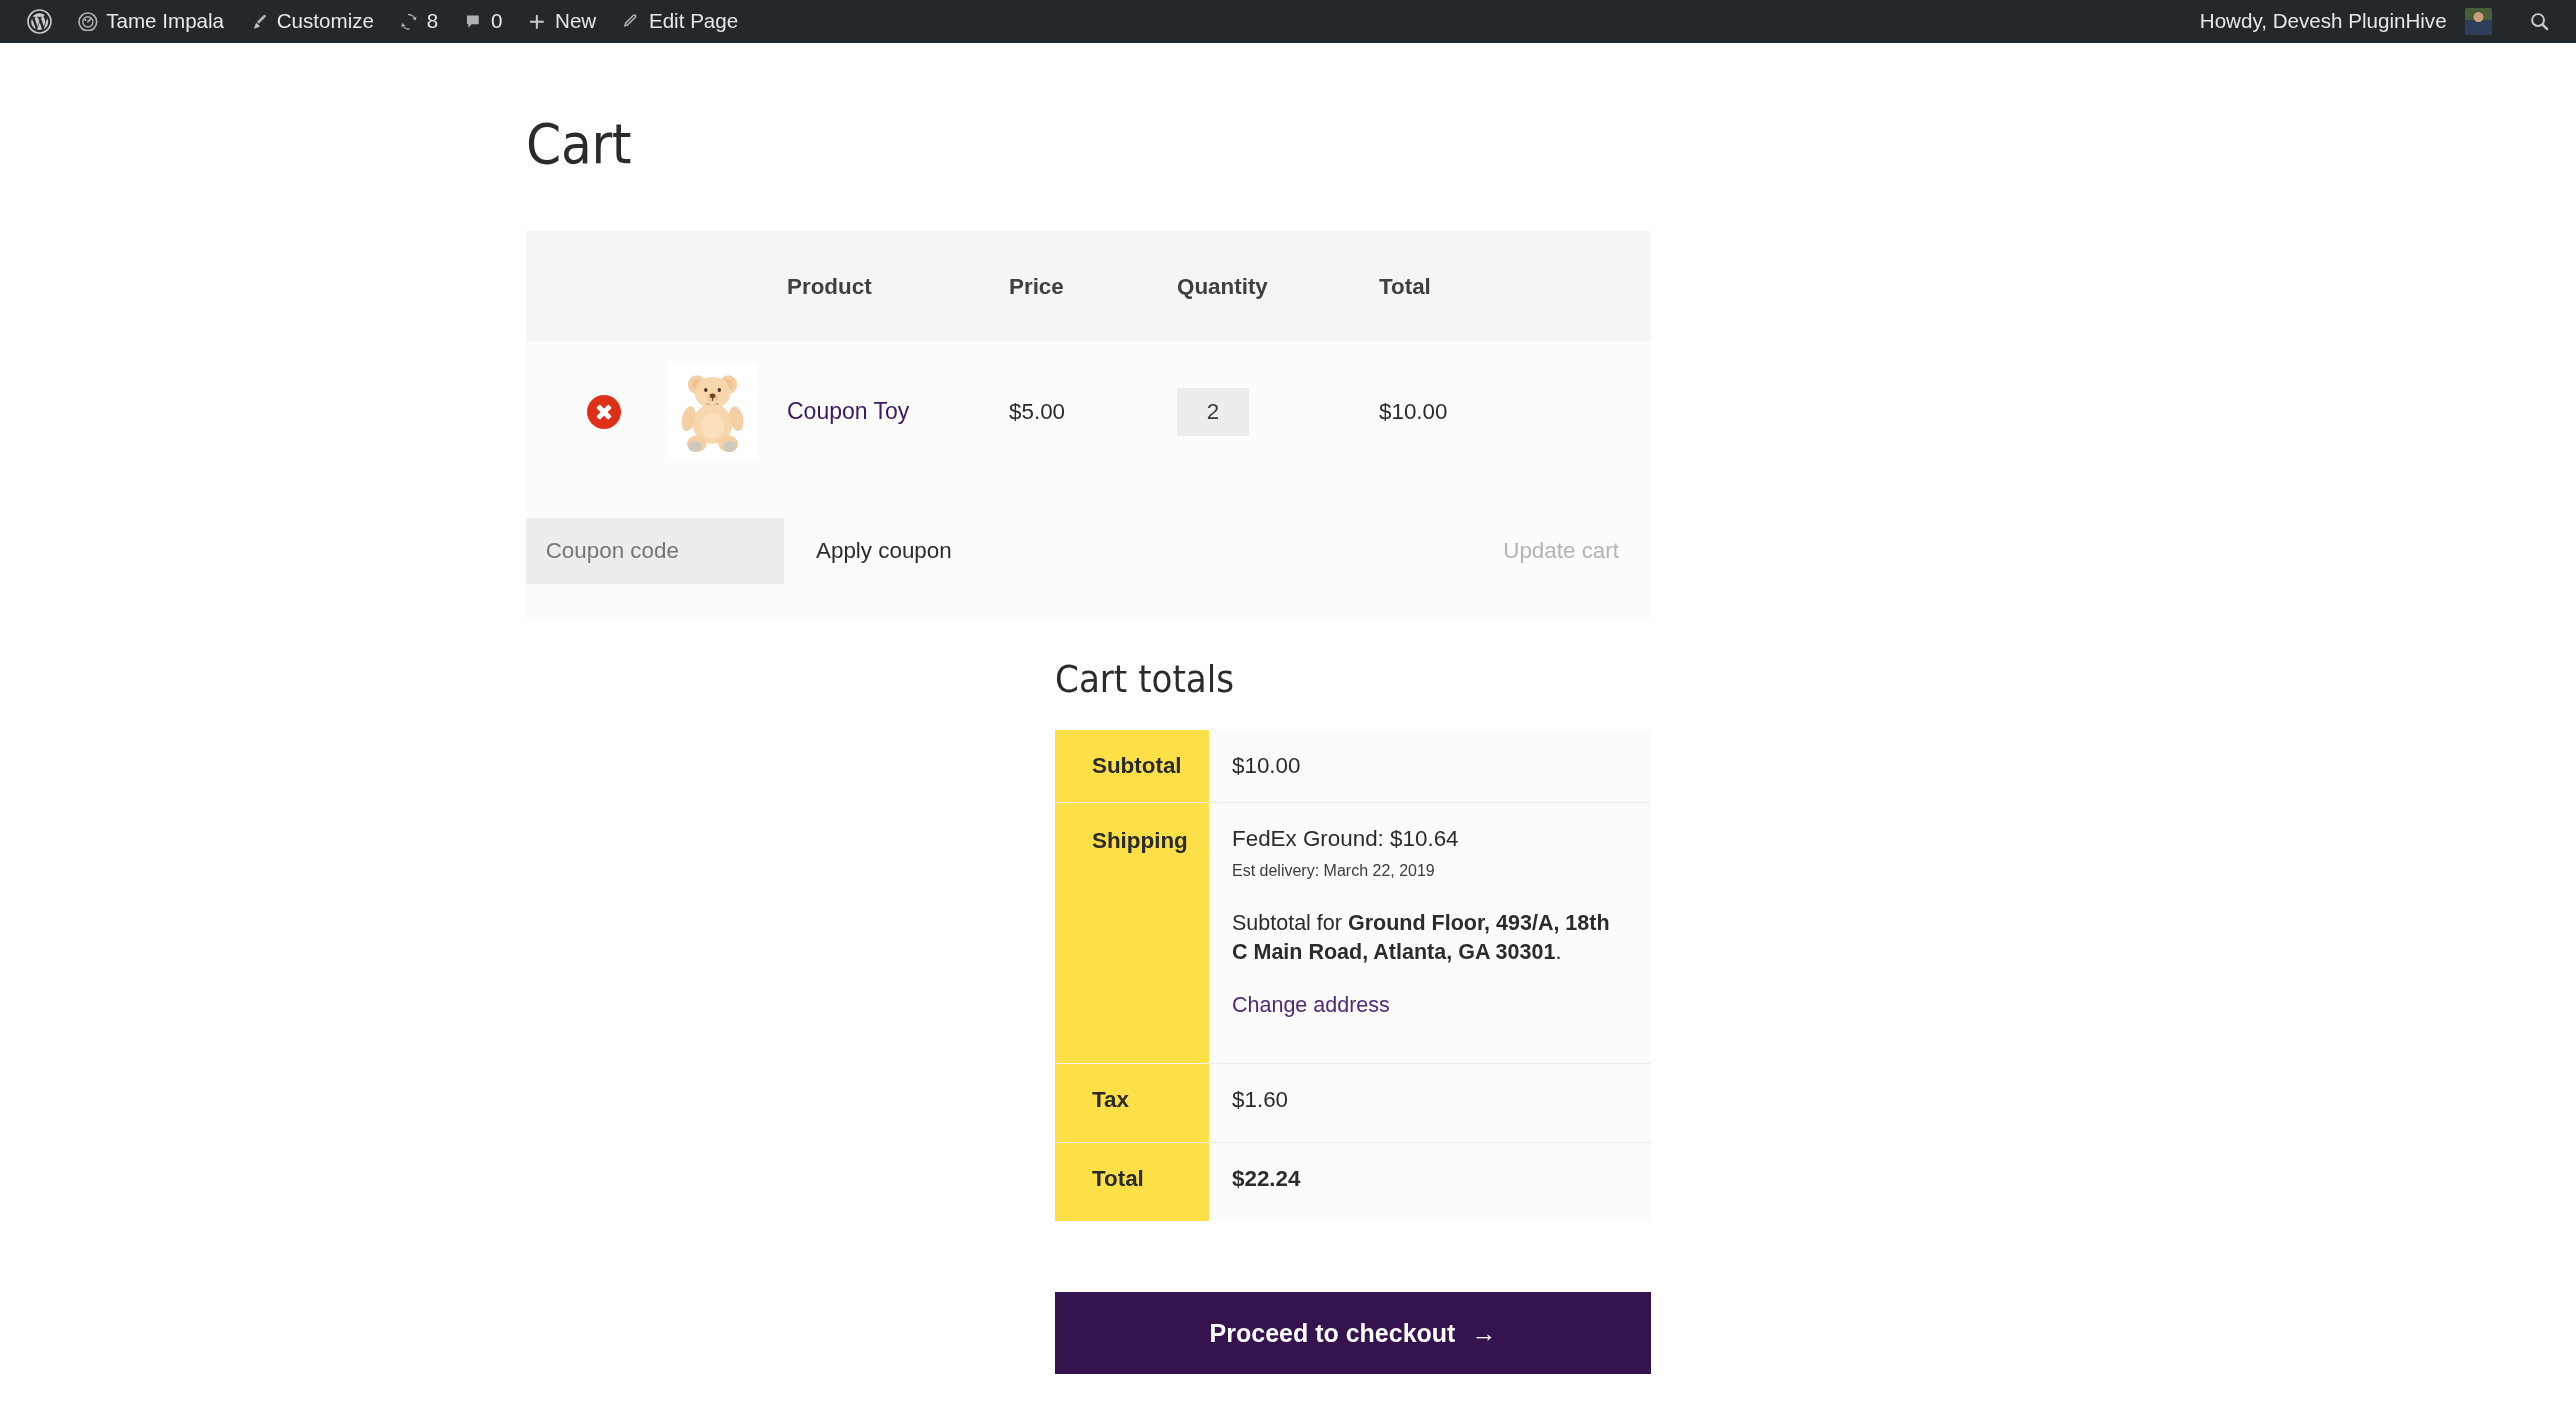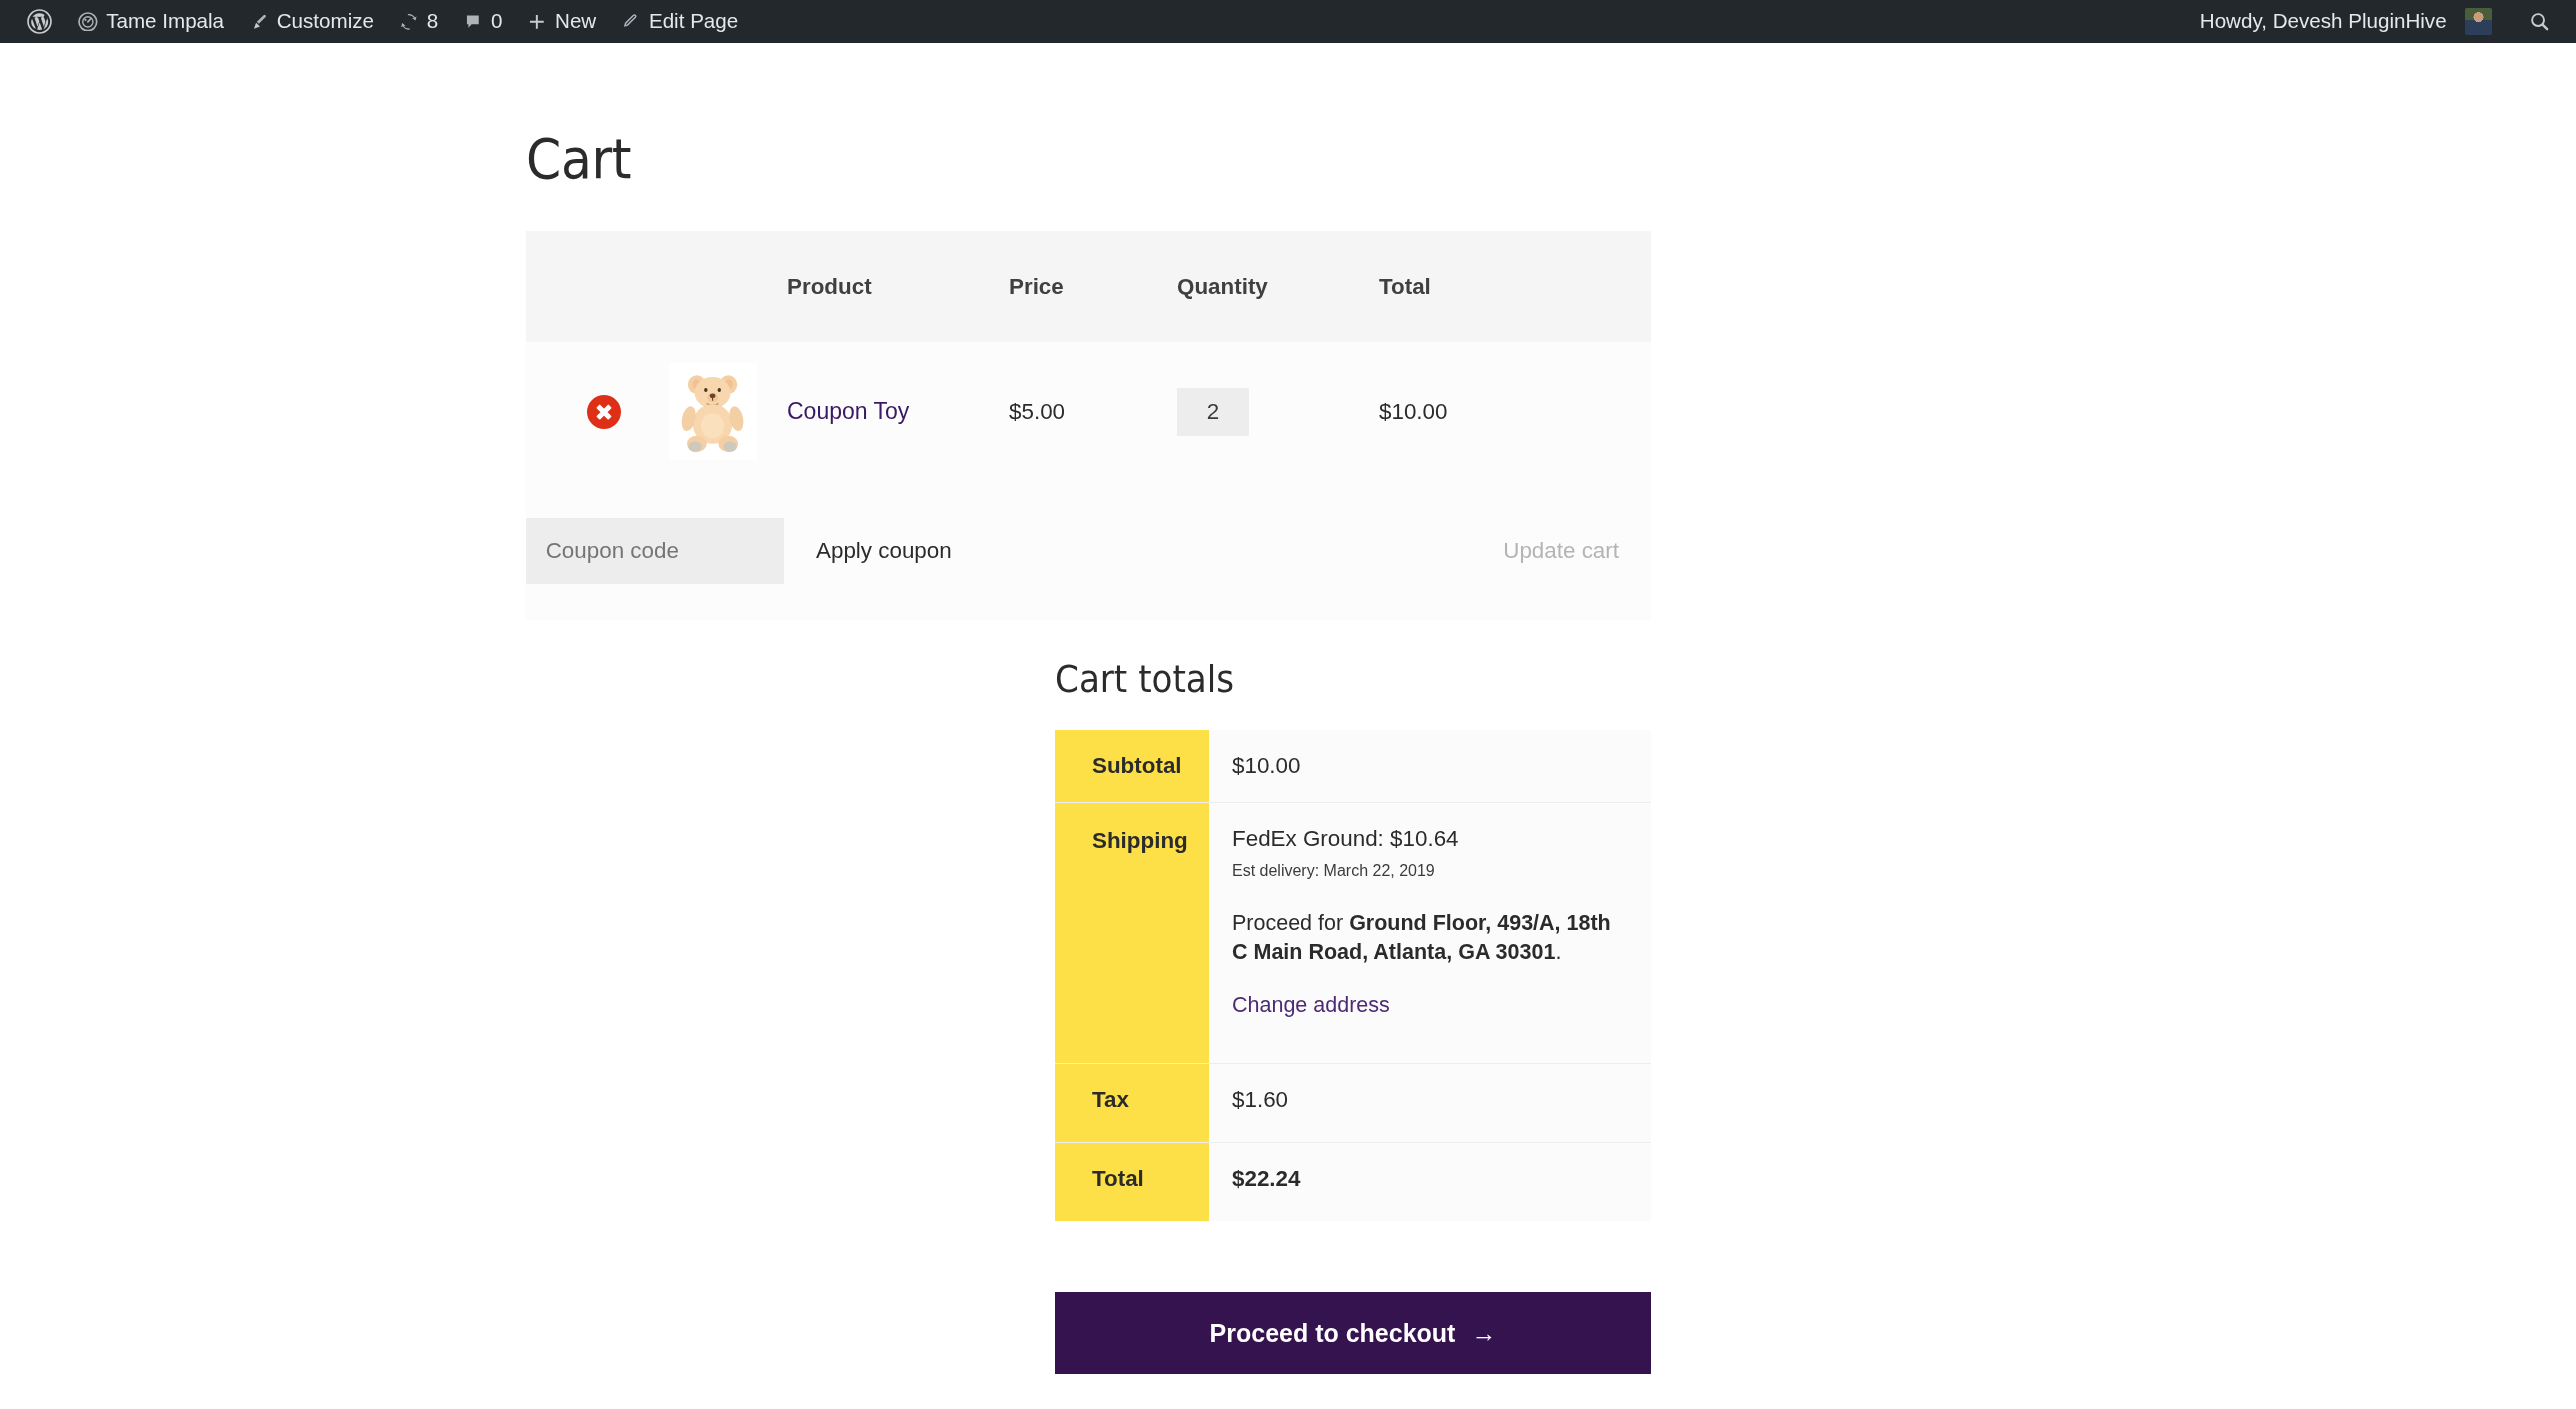--- a/index.html
+++ b/index.html
@@ -54,21 +54,21 @@
     flex: none;
   }
   .ab-search { padding: 0 7.2px 0 23px; display: flex; align-items: center; }
 
   
   .page { position: relative; width: 2576px; height: 1367px; background: #fff; }
 
   .page-title {
     position: absolute;
     left: 526px;
-    top: 88px;
+    top: 73px;
     font-family: "DejaVu Sans Condensed", "Liberation Sans Narrow", "Liberation Sans", sans-serif;
     font-weight: 300;
     font-size: 56px;
     color: #2b2b2b;
     letter-spacing: -0.3px;
     line-height: 1;
   }
 
   
   .cart-table {
@@ -488,21 +488,21 @@
           </td>
       </tr>
       <tr class="row-shipping">
         <th>
             <div class="cellpad">Shipping</div>
           </th>
         <td>
           <div class="cellpad">
             <div class="ship-method">FedEx Ground: $10.64</div>
             <div class="ship-eta">Est delivery: March 22, 2019</div>
-            <div class="ship-estimate"><span>Proceed for </span><b>Ground Floor, 493/A, 18th C Main Road, Atlanta, GA 30301</b><span>.</span></div>
+            <div class="ship-estimate"><span>Subtotal for </span><b>Ground Floor, 493/A, 18th C Main Road, Atlanta, GA 30301</b><span>.</span></div>
             <a class="change-address">Change address</a>
           </div>
         </td>
       </tr>
       <tr class="row-tax">
         <th>
             <div class="cellpad">Tax</div>
           </th>
         <td>
             <div class="cellpad">$1.60</div>

